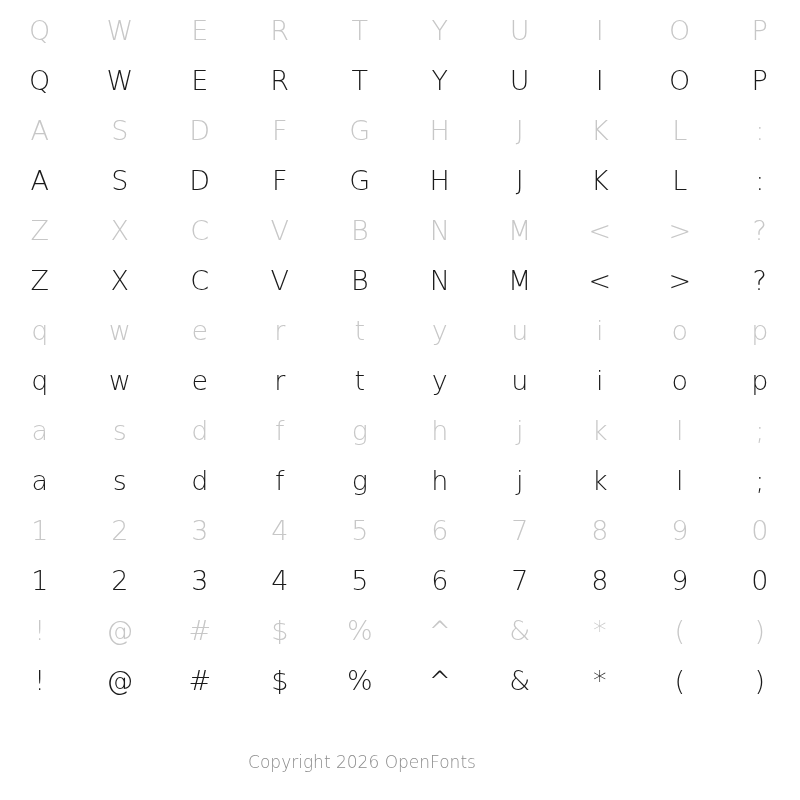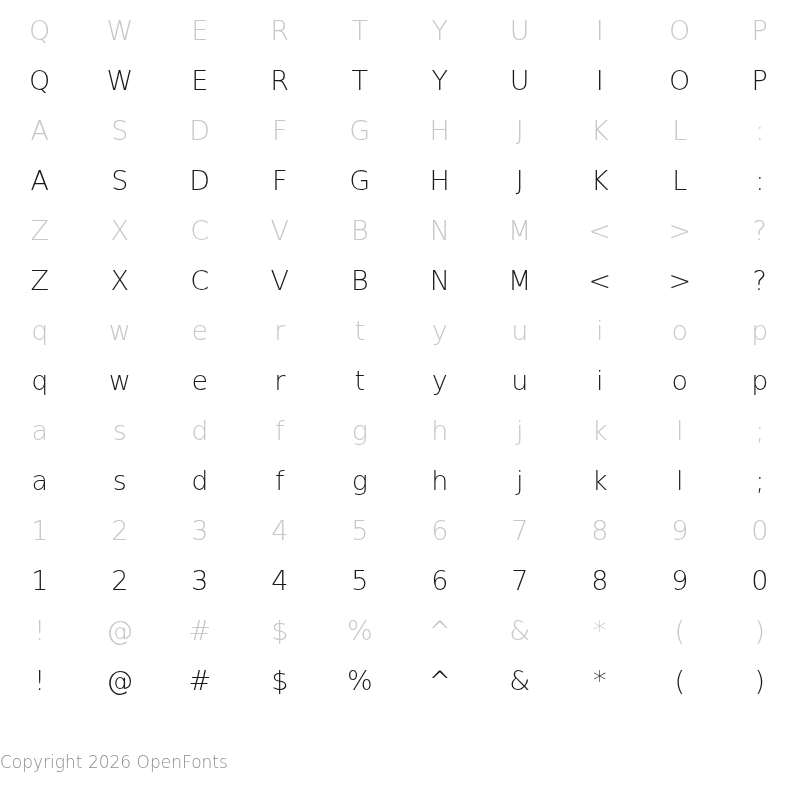--- a/index.html
+++ b/index.html
@@ -46,21 +46,21 @@
     color: #c7c7c7;
   }
   .row.dark .cell {
     color: #1a1a1a;
   }
   .footer {
     position: absolute;
     left: 0;
     right: 0;
     bottom: 28px;
-    text-align: left;
+    text-align: center;
     padding-right: 76px;
     font-size: 17px;
     color: #8c8c8c;
     font-family: "DejaVu Sans", sans-serif;
     font-weight: 300;
   }
 </style>
 </head>
 <body>
 

